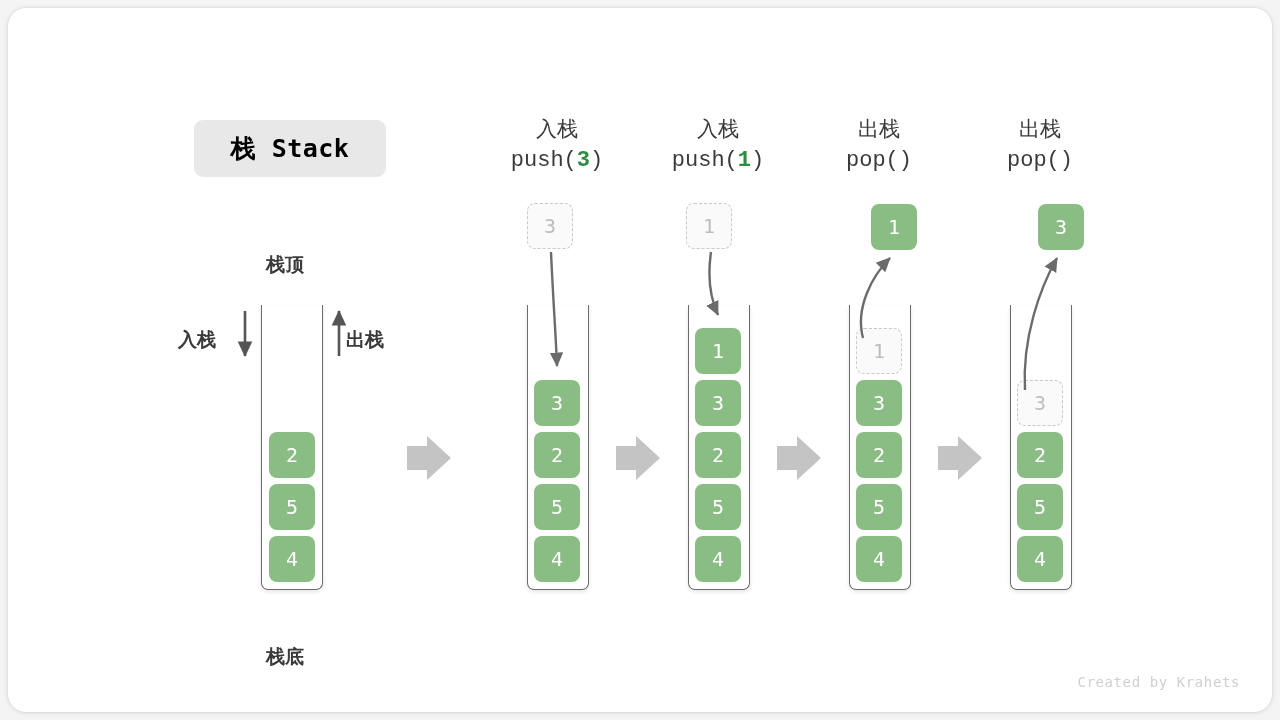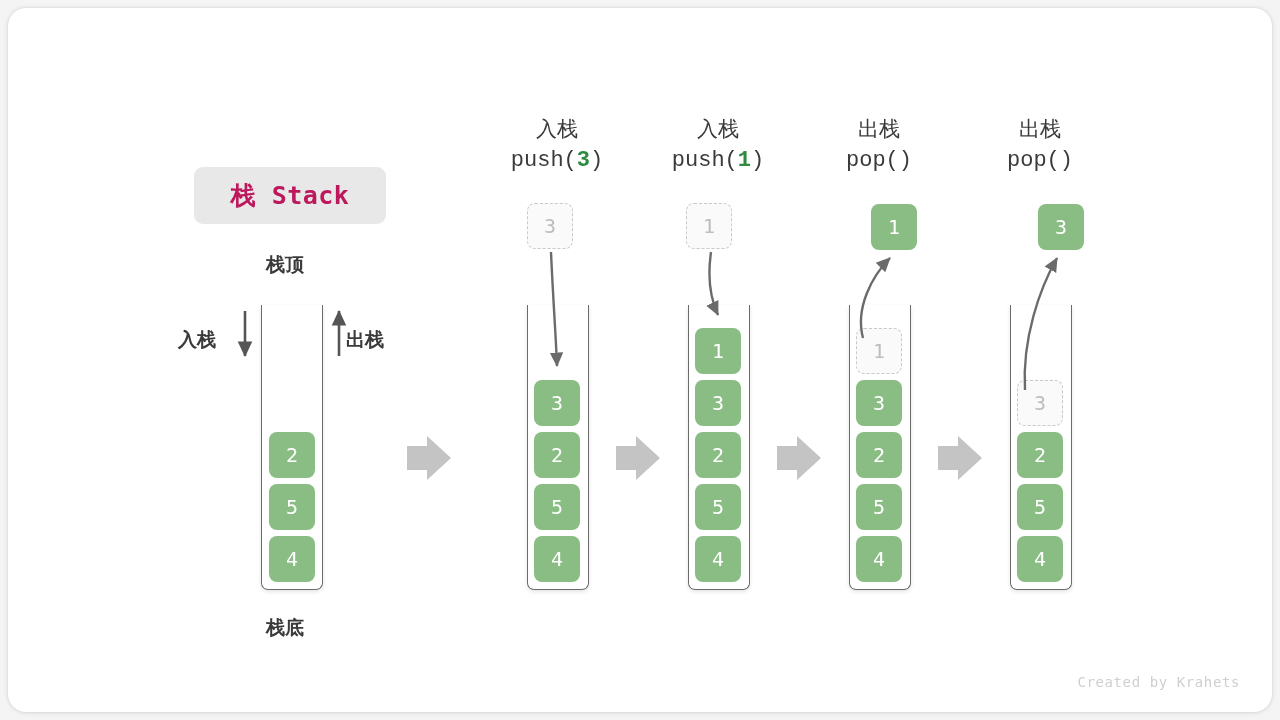--- a/index.html
+++ b/index.html
@@ -40,23 +40,22 @@
     width: 192px;
     height: 57px;
     background: #e8e8e8;
     border-radius: 9px;
     display: flex;
     align-items: center;
     justify-content: center;
     font-family: "DejaVu Sans Mono", "Liberation Mono", monospace;
     font-size: 25px;
     font-weight: bold;
-    color: #be185d;
+    color: #000000;
     letter-spacing: 0.5px;
-    margin-top: 47px;
   }
 
   
   .cn-label {
     position: absolute;
     font-family: "Liberation Sans", "DejaVu Sans", sans-serif;
     font-weight: bold;
     font-size: 19px;
     color: #3a3a3a;
     white-space: nowrap;
@@ -142,21 +141,21 @@
 </style>
 </head>
 <body>
 
 <div id="canvas">
   <div class="card">
 
     <div class="title-chip">栈 Stack</div>
 
     <div class="cn-label" style="left:258px; top:244px;">栈顶</div>
-    <div class="cn-label" style="left:258px; top:607px;">栈底</div>
+    <div class="cn-label" style="left:258px; top:636px;">栈底</div>
     <div class="cn-label" style="left:170px; top:319px;">入栈</div>
     <div class="cn-label" style="left:338px; top:319px;">出栈</div>
 
     <div class="stack" style="left:253px; top:297px; width:62px; height:285px;"></div>
     <div class="cell solid" style="left:261px; top:424px;">2</div>
     <div class="cell solid" style="left:261px; top:476px;">5</div>
     <div class="cell solid" style="left:261px; top:528px;">4</div>
 
     <div class="col-head" style="left:549px; top:106px;">
       <div class="cn">入栈</div>

